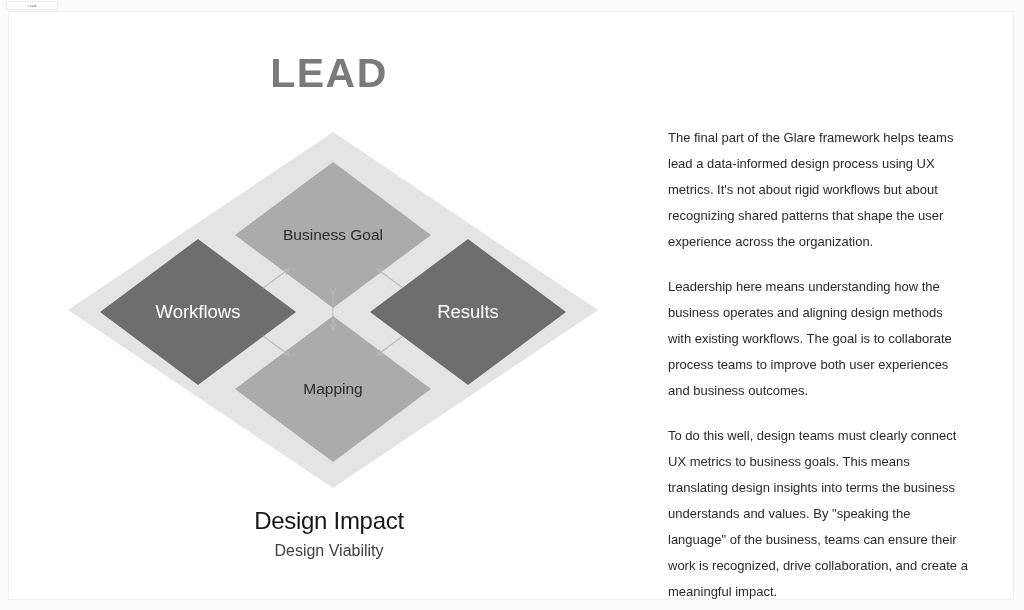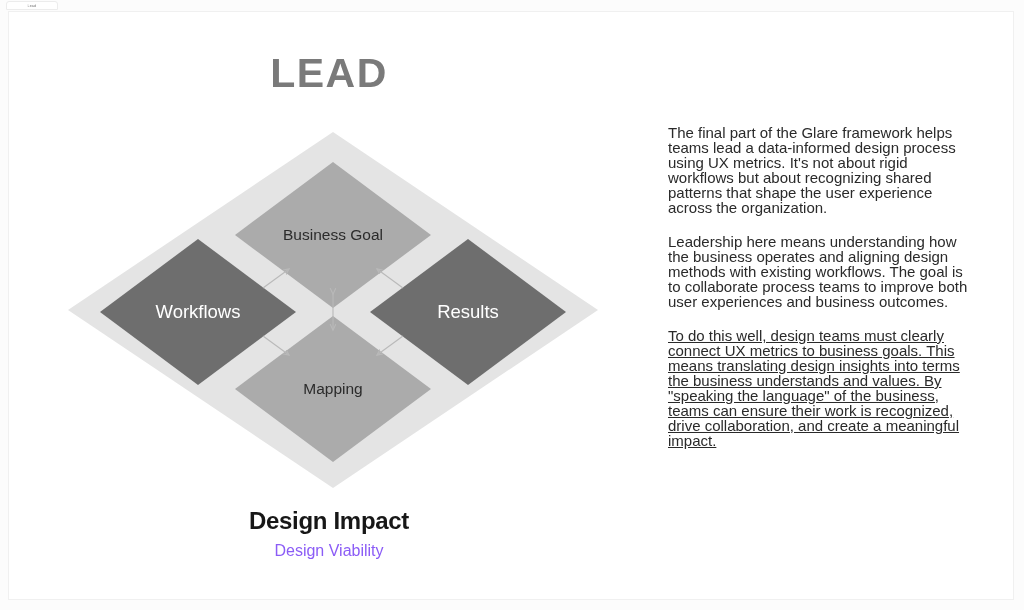--- a/index.html
+++ b/index.html
@@ -90,47 +90,47 @@
   
   .caption-block {
     position: absolute;
     top: 495px;
     left: 0;
     width: 640px;
     text-align: center;
   }
   .caption-main {
     font-size: 24px;
-    font-weight: bold;
+    font-weight: normal;
     color: #171717;
     letter-spacing: -.3px;
     line-height: 1.18;
   }
   .caption-sub {
     margin-top: 6px;
     font-size: 16px;
     font-weight: normal;
-    color: #8b5cf6;
+    color: #404040;
     line-height: 1.2;
   }
 
   
   .prose {
     position: absolute;
     top: 113px;
     left: 659px;
     width: 300px;
   }
   .prose p {
-    font-size: 15px;
-    line-height: 15px;
+    font-size: 13px;
+    line-height: 26px;
     color: #2a2a2a;
     margin-bottom: 19px;
   }
-  .prose p:last-child { margin-bottom: 0; text-decoration: underline; }
+  .prose p:last-child { margin-bottom: 0; }
 </style>
 </head>
 <body>
 
 <div class="chrome-bar">
   <div class="chrome-tab">
     <span class="chrome-tab-label">Lead</span>
   </div>
 </div>
 

